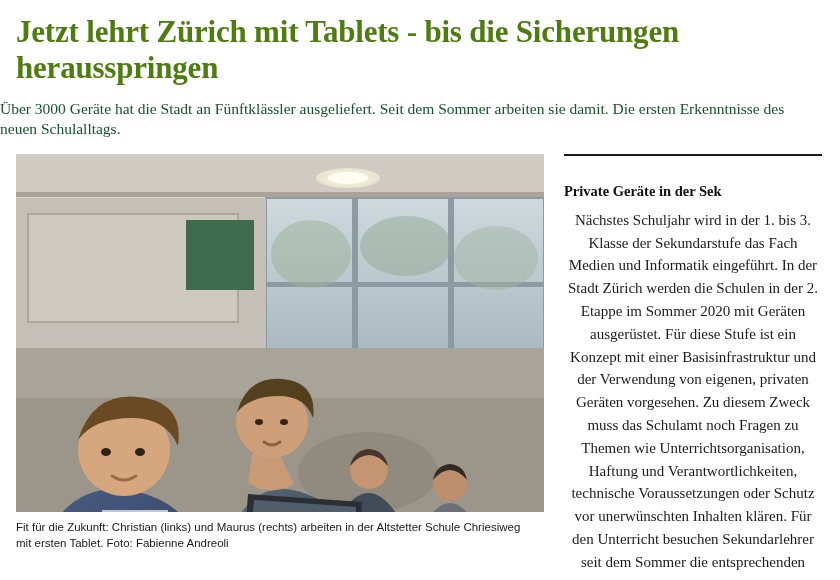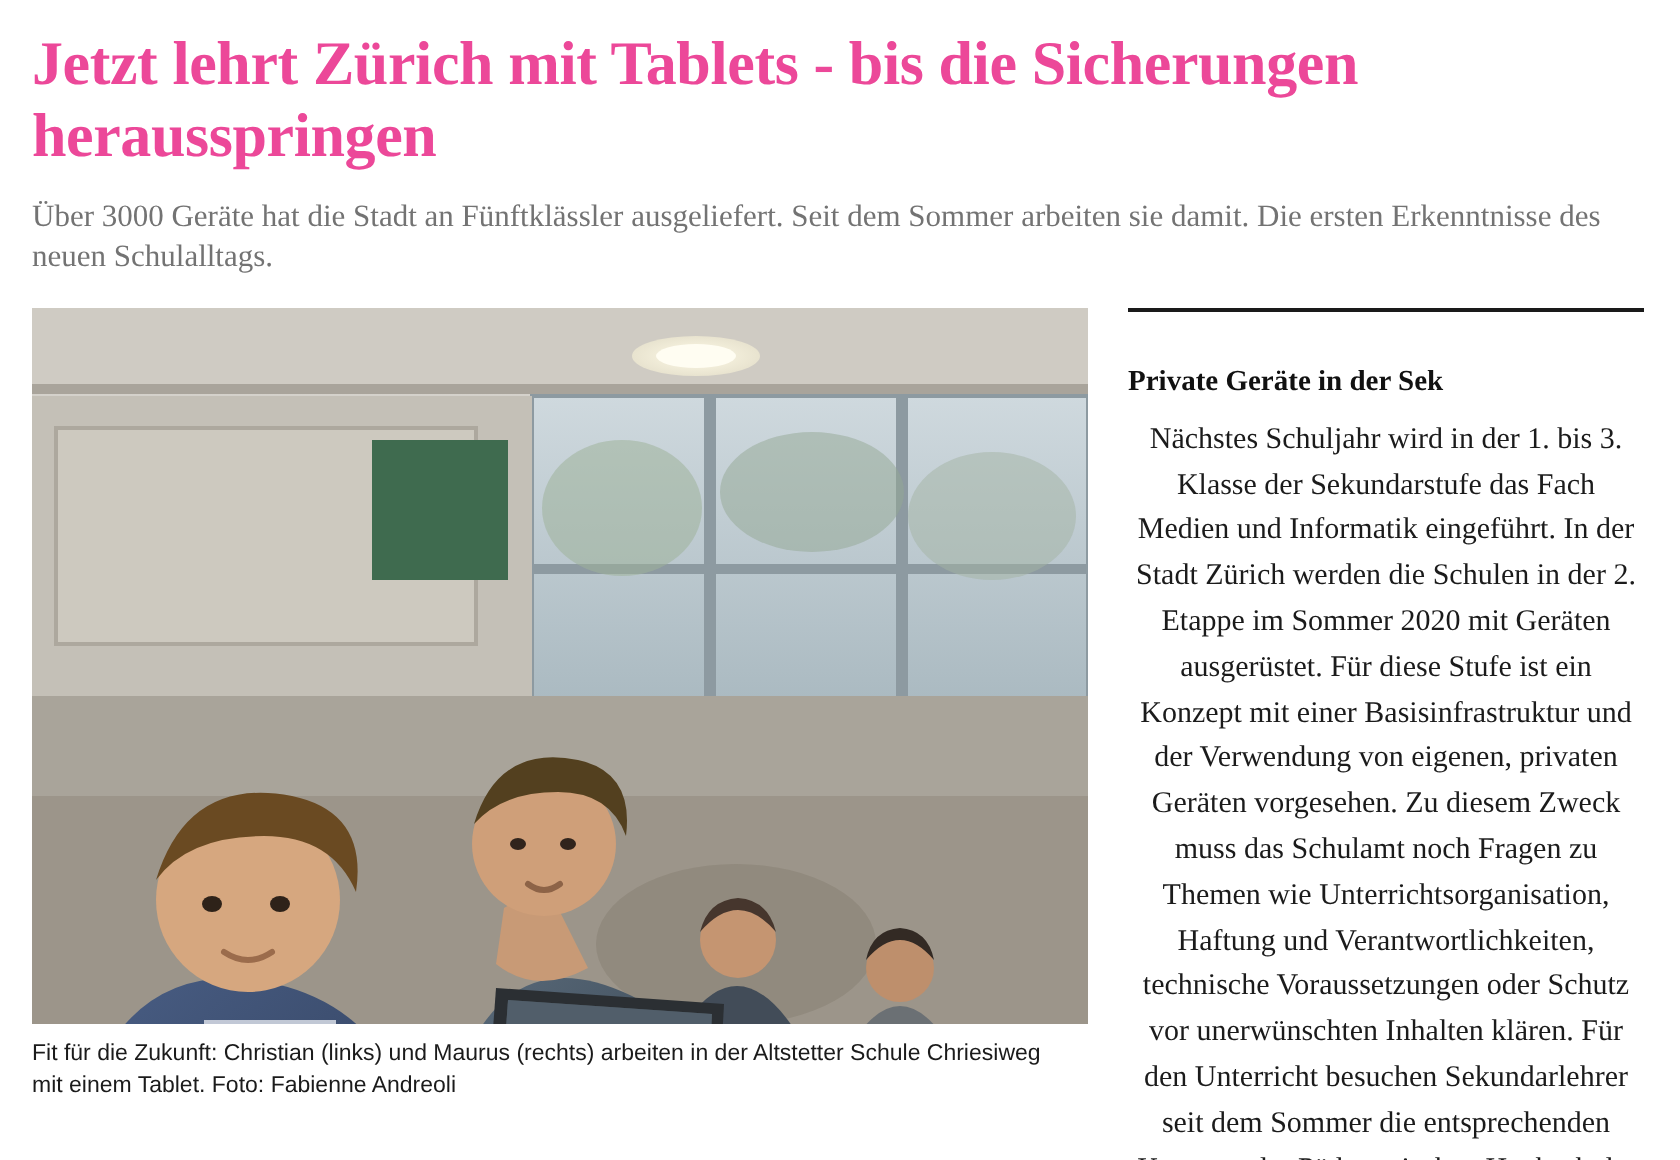--- a/index.html
+++ b/index.html
@@ -20,30 +20,30 @@
     height: 580px;
     padding: 0;
     box-sizing: border-box;
   }
   .headline {
     font-family: "Liberation Serif", serif;
     font-weight: bold;
     font-size: 31px;
     line-height: 1.17;
     letter-spacing: -0.2px;
-    color: #ec4899;
+    color: #4d7c0f;
     margin: 14px 16px 0 16px;
     width: 700px;
   }
   .lead {
     font-family: "Liberation Serif", serif;
     font-size: 15.5px;
     line-height: 1.33;
-    color: #737373;
-    margin: 12px 16px 0 16px;
+    color: #14532d;
+    margin: 12px 16px 0 0;
     width: 806px;
   }
   .columns {
     display: flex;
     margin: 14px 16px 0 16px;
     gap: 20px;
     align-items: flex-start;
   }
   .left-col {
     width: 528px;
@@ -251,21 +251,21 @@
               <rect x="276" y="472" width="12" height="4"></rect>
               <rect x="292" y="473" width="12" height="4"></rect>
               <rect x="308" y="474" width="12" height="4"></rect>
             </g>
           </g>
 
           <rect x="0" y="0" width="528" height="358" fill="none"></rect>
         </svg>
       </div>
 
-      <p class="caption">Fit für die Zukunft: Christian (links) und Maurus (rechts) arbeiten in der Altstetter Schule Chriesiweg mit einem Tablet. Foto: Fabienne Andreoli</p>
+      <p class="caption">Fit für die Zukunft: Christian (links) und Maurus (rechts) arbeiten in der Altstetter Schule Chriesiweg mit ersten Tablet. Foto: Fabienne Andreoli</p>
     </div>
 
     <div class="right-col">
       <div class="side-title">Private Geräte in der Sek</div>
       <div class="side-body">
         <span>Nächstes Schuljahr wird in der 1. bis 3. Klasse der Sekundarstufe das Fach Medien und Informatik eingeführt. In der Stadt Zürich werden die Schulen in der 2. Etappe im Sommer 2020 mit Geräten ausgerüstet. Für diese Stufe ist ein Konzept mit einer Basisinfrastruktur und der Verwendung von eigenen, privaten Geräten vorgesehen. Zu diesem Zweck muss das Schulamt noch Fragen zu Themen wie Unterrichtsorganisation, Haftung und Verantwortlichkeiten, technische Voraussetzungen oder Schutz vor unerwünschten Inhalten klären. Für den Unterricht besuchen Sekundarlehrer seit dem Sommer die entsprechenden Kurse an der Pädagogischen Hochschule. Das Lehrmittel für die Stufe erscheint erst im Sommer 2020, Band 4 ein Jahr später. Bis dahin arbeiten die Lehrkräfte mit Überbrückungslehrmitteln des Volksschulamtes. Darin finden sie Informationen, wo sie im Netz Material finden können, und Anwendungstipps. </span><span class="sig">(ema)</span>
       </div>
     </div>
 
   </div>

